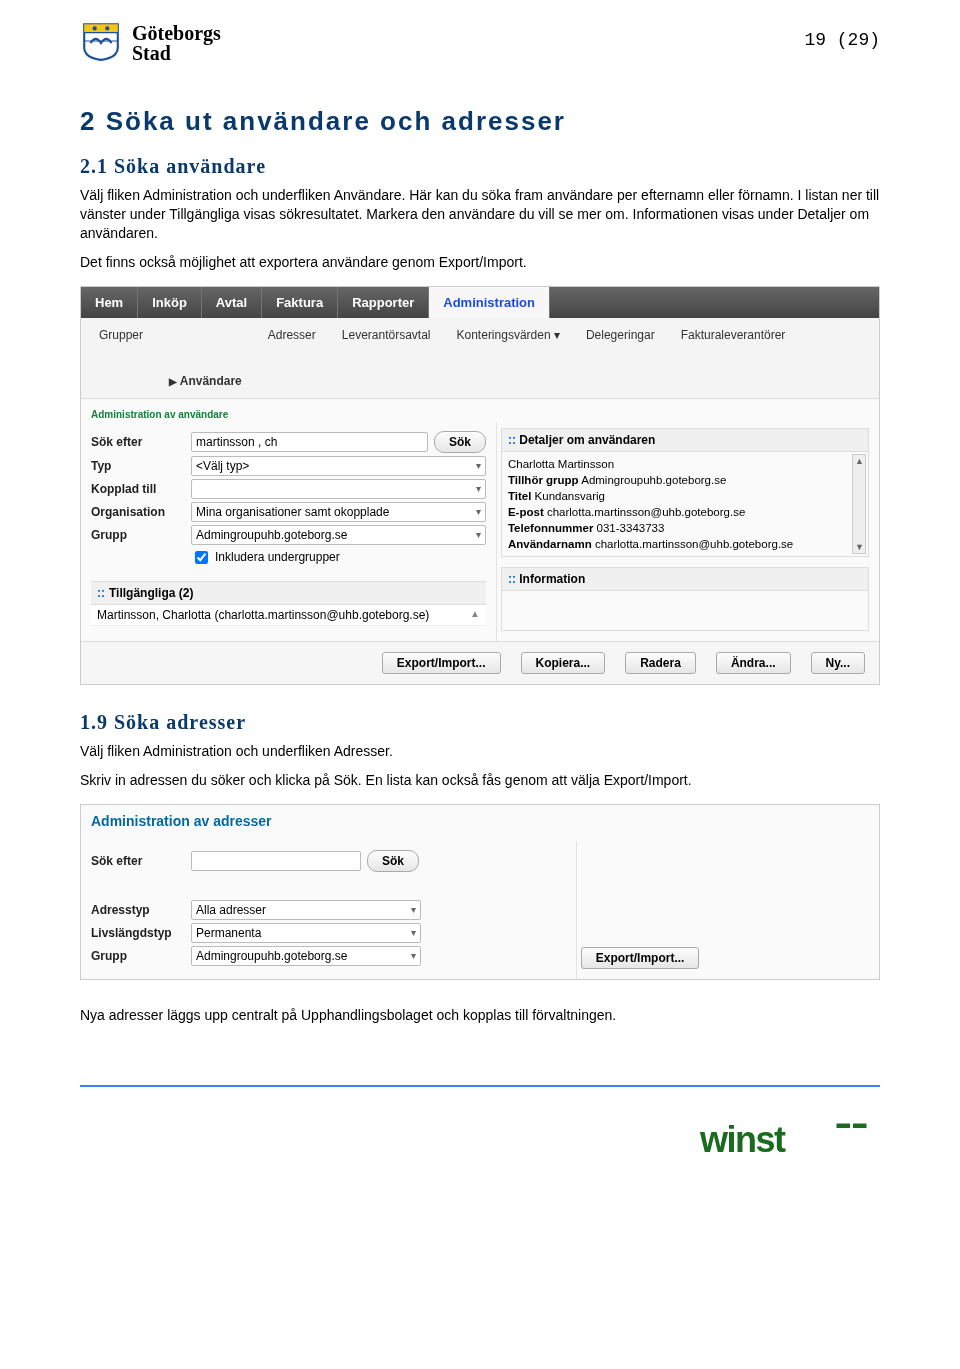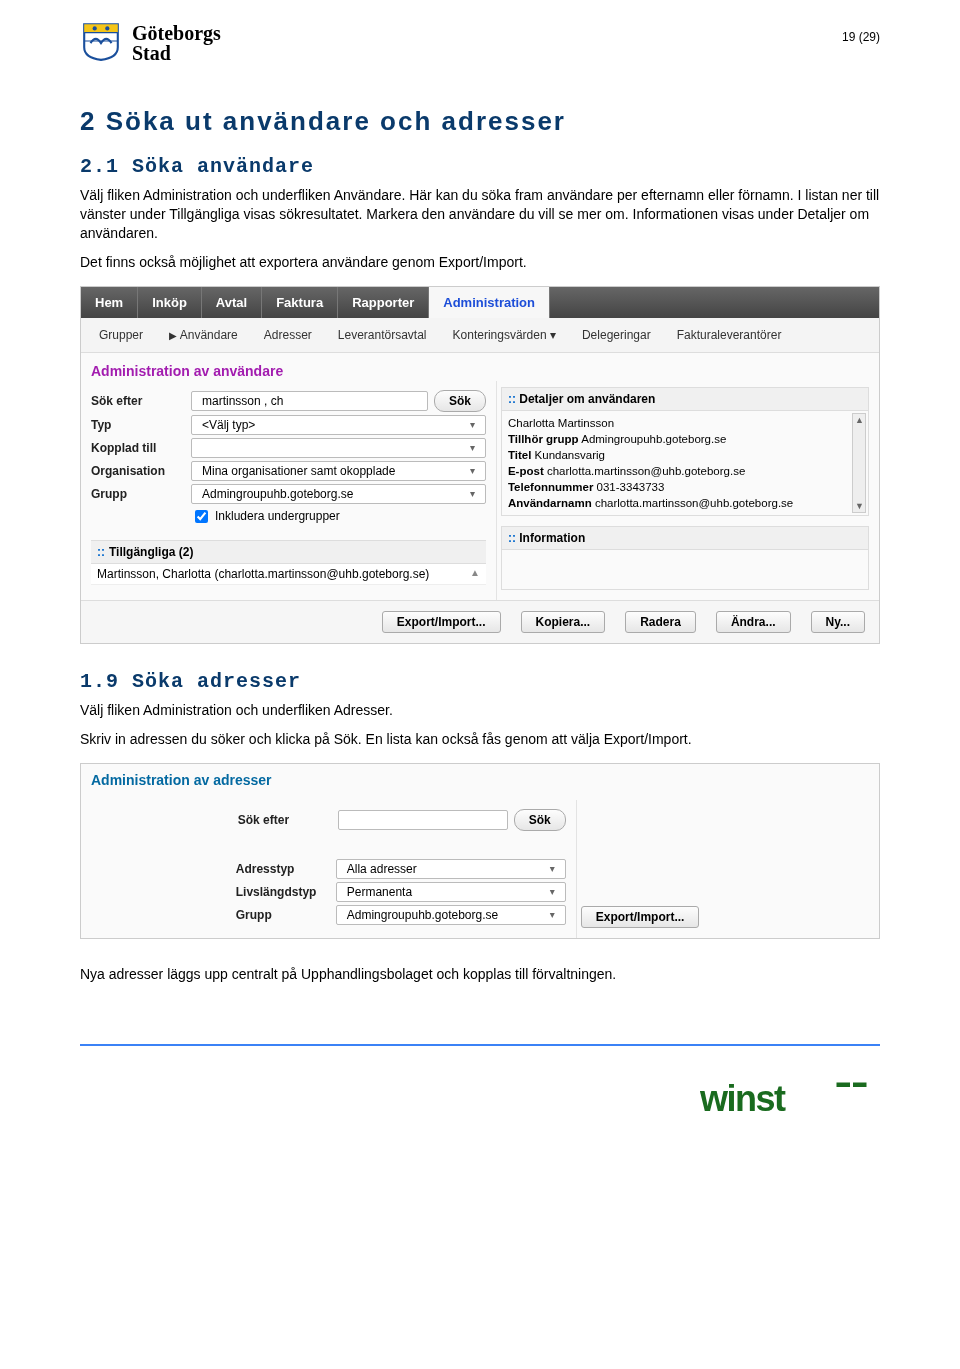--- a/index.html
+++ b/index.html
@@ -9,43 +9,43 @@
     background: #fff;
     color: #000;
     width: 960px;
   }
   .page { padding: 20px 80px 30px 80px; position: relative; }
   .header-row { display: flex; justify-content: space-between; align-items: flex-start; margin-bottom: 40px;}
   .brand { display: flex; align-items: center; gap: 10px; }
   .brand-logo svg { width: 42px; height: 42px; }
   .brand-text { font-family: Georgia, serif; font-weight: bold; font-size: 20px; line-height: 1; }
   .brand-text span { display:block; }
-  .page-number { font-size: 12px; margin-top: 10px;}
+  .page-number { font-size: 18px; margin-top: 10px; font-family: Liberation Mono, monospace;}
   h1.section { font-family: "Trebuchet MS", Verdana, sans-serif; color:#0a3a6b; font-size: 26px; letter-spacing: 2px; font-weight: bold; margin: 30px 0 10px 0;}
-  h2.subsection { font-family: Liberation Mono, monospace; color:#0a3a6b; font-size: 20px; letter-spacing: 1px; font-weight: bold; margin: 18px 0 8px 0;}
+  h2.subsection { font-family: Liberation Serif, serif; color:#0a3a6b; font-size: 20px; letter-spacing: 1px; font-weight: bold; margin: 18px 0 8px 0;}
   p.body { font-size: 14px; line-height: 1.35; margin: 8px 0 10px 0;}
 
   
   .shot { border:1px solid #ccc; margin: 14px 0 26px 0; font-size: 12px; background: #fafafa;}
   .shot1 { height: auto; }
 
   .nav-tabs { display:flex; background: linear-gradient(#666, #444); color:#fff; }
   .nav-tabs .tab { padding: 8px 14px; border-right: 1px solid #777; font-weight: bold; font-size: 13px;}
   .nav-tabs .tab.active { background: #f7f7f7; color:#1d4ed8; }
   .sub-tabs { display:flex; background:#f4f4f4; border-bottom:1px solid #ddd; padding: 4px 6px; gap: 2px;}
   .sub-tabs .stab { padding: 6px 12px; font-size:12px; color:#333;}
-  .sub-tabs .stab.active { font-weight:normal; }
+  .sub-tabs .stab.active { font-weight:bold;margin-top:46px; }
   .sub-tabs .stab .marker { font-size:10px; margin-right:3px;}
-  .panel-title { font-weight:bold; font-size:14px; padding:10px 10px 2px 10px; color:#a21caf;}
+  .panel-title { font-weight:bold; font-size:10px; padding:10px 10px 2px 10px; color:#15803d;}
   .form-area { display:flex; }
   .form-left { width: 52%; padding: 6px 10px 10px 10px;}
   .form-right { width: 48%; padding: 6px 10px 10px 4px; border-left:1px solid #e3e3e3;}
-  .frow { display:flex; align-items: center; margin: 3px 0; justify-content: flex-end;}
+  .frow { display:flex; align-items: center; margin: 3px 0;}
   .frow label.fl { width: 100px; font-weight:bold; font-size:12px; color:#222;}
-  .frow input.txt, .frow select.sel, .frow .combo { flex:1; border:1px solid #bbb; background:#fff; font-size:12px; padding:2px 10px; height:20px; border-radius:2px;}
+  .frow input.txt, .frow select.sel, .frow .combo { flex:1; border:1px solid #bbb; background:#fff; font-size:12px; padding:2px 4px; height:20px; border-radius:2px;}
   .frow .combo { display:flex; align-items:center; justify-content:space-between;}
   .frow .combo span.dd-arrow { font-size:10px; color:#666; padding-left:4px;}
   .frow .btn { margin-left:6px;border-radius:10px; }
   .btn { background: linear-gradient(#fdfdfd,#e6e6e6); border:1px solid #aaa; border-radius:3px; padding:3px 14px; font-weight:bold; font-size:12px; cursor:pointer;}
   .chkrow { padding-left: 100px; display:flex; align-items:center; gap:4px; font-size:12px; margin-top:3px;}
   .chkrow input { width:13px; height:13px;}
   .subpanel { margin-top:14px;}
   .subpanel-hdr { background:#f0f0f0; border-top:1px solid #ddd; border-bottom:1px solid #ddd; padding:4px 6px; font-weight:bold; font-size:12px;}
   .subpanel-hdr .dots { color:#06c; margin-right:4px;}
   .listrow { padding:3px 6px; font-size:12px; background:#fff; border-bottom:1px solid #eee; display:flex; justify-content:space-between;}

